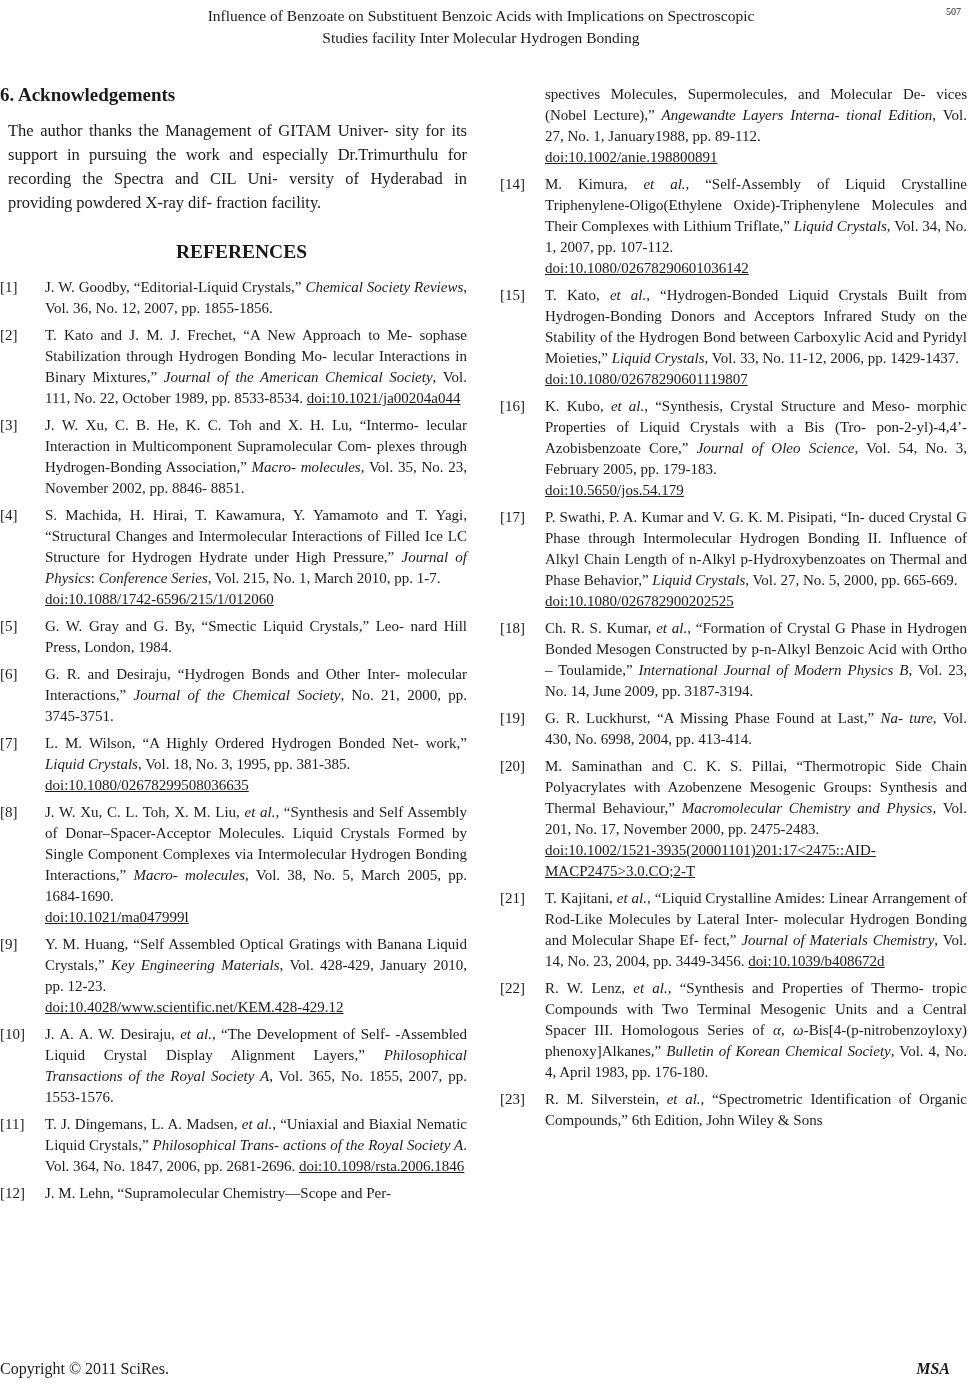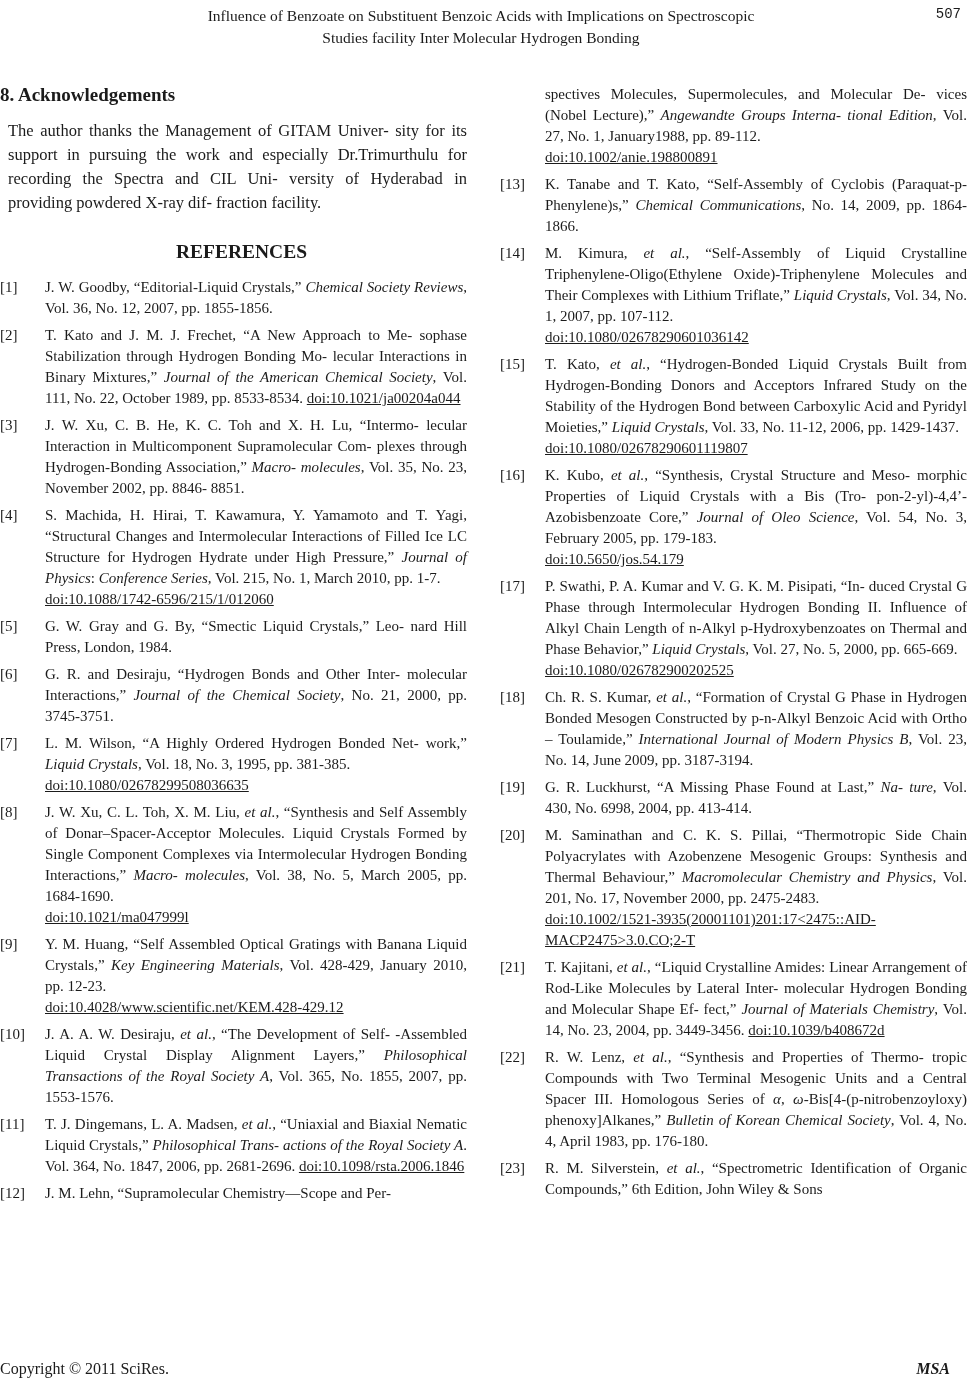--- a/index.html
+++ b/index.html
@@ -9,21 +9,21 @@
     color: #1b1b1b;
     font-family: "Liberation Serif", "DejaVu Serif", serif;
     overflow: hidden;
     position: relative;
   }
   .page { position: relative; width: 962px; height: 1386px; }
 
   
   .header { position: absolute; top: 5px; left: 0; right: 0; }
   .header .titles { text-align: center; font-size: 15.5px; line-height: 22px; padding: 0 40px; }
-  .page-num { position: absolute; right: 1px; top: 1px; font-size: 14px; font-family: Liberation Mono, monospace; }
+  .page-num { position: absolute; right: 1px; top: 1px; font-size: 10px; }
 
   
   .columns { position: absolute; top: 84px; left: 0; right: 0; display: flex; gap: 33px; }
   .col { width: 467px; flex: 0 0 467px; }
 
   .ack-heading { font-size: 19px; font-weight: bold; margin: 0 0 13px 0; line-height: 22px; }
   .ack-text { font-size: 16.5px; line-height: 24px; text-align: justify; margin: 0; padding-left: 8px; }
 
   .ref-heading { text-align: center; font-weight: bold; font-size: 19.5px; margin: 26px 0 14px 16px; line-height: 22px; }
 
@@ -46,42 +46,41 @@
   <div class="header">
     <div class="titles">
       <div>Influence of Benzoate on Substituent Benzoic Acids with Implications on Spectroscopic</div>
       <div>Studies facility Inter Molecular Hydrogen Bonding</div>
     </div>
     <div class="page-num">507</div>
   </div>
 
   <div class="columns">
     <div class="col">
-      <div class="ack-heading">8. Acknowledgements</div>
+      <div class="ack-heading">6. Acknowledgements</div>
       <p class="ack-text">The author thanks the Management of GITAM Univer- sity for its support in pursuing the work and especially Dr.Trimurthulu for recording the Spectra and CIL Uni- versity of Hyderabad in providing powdered X-ray dif- fraction facility.</p>
       <div class="ref-heading">REFERENCES</div>
       <div class="ref-list">
           <div class="ref-item"><span class="ref-num">[1]</span><span><span>J. W. Goodby, “Editorial-Liquid Crystals,” </span><span class="it">Chemical Society Reviews</span><span>, Vol. 36, No. 12, 2007, pp. 1855-1856.</span></span></div>
           <div class="ref-item"><span class="ref-num">[2]</span><span><span>T. Kato and J. M. J. Frechet, “A New Approach to Me- sophase Stabilization through Hydrogen Bonding Mo- lecular Interactions in Binary Mixtures,” </span><span class="it">Journal of the American Chemical Society</span><span>, Vol. 111, No. 22, October 1989, pp. 8533-8534. </span><span class="doi">doi:10.1021/ja00204a044</span></span></div>
           <div class="ref-item"><span class="ref-num">[3]</span><span><span>J. W. Xu, C. B. He, K. C. Toh and X. H. Lu, “Intermo- lecular Interaction in Multicomponent Supramolecular Com- plexes through Hydrogen-Bonding Association,” </span><span class="it">Macro- molecules</span><span>, Vol. 35, No. 23, November 2002, pp. 8846- 8851.</span></span></div>
           <div class="ref-item"><span class="ref-num">[4]</span><span><span>S. Machida, H. Hirai, T. Kawamura, Y. Yamamoto and T. Yagi, “Structural Changes and Intermolecular Interactions of Filled Ice LC Structure for Hydrogen Hydrate under High Pressure,” </span><span class="it">Journal of Physics</span><span>: </span><span class="it">Conference Series</span><span>, Vol. 215, No. 1, March 2010, pp. 1-7.</span><br><span class="doi">doi:10.1088/1742-6596/215/1/012060</span></span></div>
           <div class="ref-item"><span class="ref-num">[5]</span><span><span>G. W. Gray and G. By, “Smectic Liquid Crystals,” Leo- nard Hill Press, London, 1984.</span></span></div>
           <div class="ref-item"><span class="ref-num">[6]</span><span><span>G. R. and Desiraju, “Hydrogen Bonds and Other Inter- molecular Interactions,” </span><span class="it">Journal of the Chemical Society</span><span>, No. 21, 2000, pp. 3745-3751.</span></span></div>
           <div class="ref-item"><span class="ref-num">[7]</span><span><span>L. M. Wilson, “A Highly Ordered Hydrogen Bonded Net- work,” </span><span class="it">Liquid Crystals</span><span>, Vol. 18, No. 3, 1995, pp. 381-385.</span><br><span class="doi">doi:10.1080/02678299508036635</span></span></div>
           <div class="ref-item"><span class="ref-num">[8]</span><span><span>J. W. Xu, C. L. Toh, X. M. Liu, </span><span class="it">et al.</span><span>, “Synthesis and Self Assembly of Donar–Spacer-Acceptor Molecules. Liquid Crystals Formed by Single Component Complexes via Intermolecular Hydrogen Bonding Interactions,” </span><span class="it">Macro- molecules</span><span>, Vol. 38, No. 5, March 2005, pp. 1684-1690.</span><br><span class="doi">doi:10.1021/ma047999l</span></span></div>
           <div class="ref-item"><span class="ref-num">[9]</span><span><span>Y. M. Huang, “Self Assembled Optical Gratings with Banana Liquid Crystals,” </span><span class="it">Key Engineering Materials</span><span>, Vol. 428-429, January 2010, pp. 12-23.</span><br><span class="doi">doi:10.4028/www.scientific.net/KEM.428-429.12</span></span></div>
           <div class="ref-item"><span class="ref-num">[10]</span><span><span>J. A. A. W. Desiraju, </span><span class="it">et al.</span><span>, “The Development of Self- -Assembled Liquid Crystal Display Alignment Layers,” </span><span class="it">Philosophical Transactions of the Royal Society A</span><span>, Vol. 365, No. 1855, 2007, pp. 1553-1576.</span></span></div>
           <div class="ref-item"><span class="ref-num">[11]</span><span><span>T. J. Dingemans, L. A. Madsen, </span><span class="it">et al.</span><span>, “Uniaxial and Biaxial Nematic Liquid Crystals,” </span><span class="it">Philosophical Trans- actions of the Royal Society A</span><span>. Vol. 364, No. 1847, 2006, pp. 2681-2696. </span><span class="doi">doi:10.1098/rsta.2006.1846</span></span></div>
           <div class="ref-item"><span class="ref-num">[12]</span><span><span>J. M. Lehn, “Supramolecular Chemistry—Scope and Per-</span></span></div>
         </div>
     </div>
     <div class="col">
       <div class="ref-list">
-          <div class="ref-item"><span class="ref-num"></span><span><span>spectives Molecules, Supermolecules, and Molecular De- vices (Nobel Lecture),” </span><span class="it">Angewandte Groups Interna- tional Edition</span><span>, Vol. 27, No. 1, January1988, pp. 89-112.</span><br><span class="doi">doi:10.1002/anie.198800891</span></span></div>
-          <div class="ref-item"><span class="ref-num">[13]</span><span><span>K. Tanabe and T. Kato, “Self-Assembly of Cyclobis (Paraquat-p-Phenylene)s,” </span><span class="it">Chemical Communications</span><span>, No. 14, 2009, pp. 1864-1866.</span></span></div>
+          <div class="ref-item"><span class="ref-num"></span><span><span>spectives Molecules, Supermolecules, and Molecular De- vices (Nobel Lecture),” </span><span class="it">Angewandte Layers Interna- tional Edition</span><span>, Vol. 27, No. 1, January1988, pp. 89-112.</span><br><span class="doi">doi:10.1002/anie.198800891</span></span></div>
           <div class="ref-item"><span class="ref-num">[14]</span><span><span>M. Kimura, </span><span class="it">et al.</span><span>, “Self-Assembly of Liquid Crystalline Triphenylene-Oligo(Ethylene Oxide)-Triphenylene Molecules and Their Complexes with Lithium Triflate,” </span><span class="it">Liquid Crystals</span><span>, Vol. 34, No. 1, 2007, pp. 107-112.</span><br><span class="doi">doi:10.1080/02678290601036142</span></span></div>
           <div class="ref-item"><span class="ref-num">[15]</span><span><span>T. Kato, </span><span class="it">et al.</span><span>, “Hydrogen-Bonded Liquid Crystals Built from Hydrogen-Bonding Donors and Acceptors Infrared Study on the Stability of the Hydrogen Bond between Carboxylic Acid and Pyridyl Moieties,” </span><span class="it">Liquid Crystals</span><span>, Vol. 33, No. 11-12, 2006, pp. 1429-1437.</span><br><span class="doi">doi:10.1080/02678290601119807</span></span></div>
           <div class="ref-item"><span class="ref-num">[16]</span><span><span>K. Kubo, </span><span class="it">et al.</span><span>, “Synthesis, Crystal Structure and Meso- morphic Properties of Liquid Crystals with a Bis (Tro- pon-2-yl)-4,4’-Azobisbenzoate Core,” </span><span class="it">Journal of Oleo Science</span><span>, Vol. 54, No. 3, February 2005, pp. 179-183.</span><br><span class="doi">doi:10.5650/jos.54.179</span></span></div>
           <div class="ref-item"><span class="ref-num">[17]</span><span><span>P. Swathi, P. A. Kumar and V. G. K. M. Pisipati, “In- duced Crystal G Phase through Intermolecular Hydrogen Bonding II. Influence of Alkyl Chain Length of n-Alkyl p-Hydroxybenzoates on Thermal and Phase Behavior,” </span><span class="it">Liquid Crystals</span><span>, Vol. 27, No. 5, 2000, pp. 665-669.</span><br><span class="doi">doi:10.1080/026782900202525</span></span></div>
           <div class="ref-item"><span class="ref-num">[18]</span><span><span>Ch. R. S. Kumar, </span><span class="it">et al.</span><span>, “Formation of Crystal G Phase in Hydrogen Bonded Mesogen Constructed by p-n-Alkyl Benzoic Acid with Ortho – Toulamide,” </span><span class="it">International Journal of Modern Physics B</span><span>, Vol. 23, No. 14, June 2009, pp. 3187-3194.</span></span></div>
           <div class="ref-item"><span class="ref-num">[19]</span><span><span>G. R. Luckhurst, “A Missing Phase Found at Last,” </span><span class="it">Na- ture</span><span>, Vol. 430, No. 6998, 2004, pp. 413-414.</span></span></div>
           <div class="ref-item"><span class="ref-num">[20]</span><span><span>M. Saminathan and C. K. S. Pillai, “Thermotropic Side Chain Polyacrylates with Azobenzene Mesogenic Groups: Synthesis and Thermal Behaviour,” </span><span class="it">Macromolecular Chemistry and Physics</span><span>, Vol. 201, No. 17, November 2000, pp. 2475-2483.</span><br><span class="doi">doi:10.1002/1521-3935(20001101)201:17&lt;2475::AID-MACP2475&gt;3.0.CO;2-T</span></span></div>
           <div class="ref-item"><span class="ref-num">[21]</span><span><span>T. Kajitani, </span><span class="it">et al.</span><span>, “Liquid Crystalline Amides: Linear Arrangement of Rod-Like Molecules by Lateral Inter- molecular Hydrogen Bonding and Molecular Shape Ef- fect,” </span><span class="it">Journal of Materials Chemistry</span><span>, Vol. 14, No. 23, 2004, pp. 3449-3456. </span><span class="doi">doi:10.1039/b408672d</span></span></div>
           <div class="ref-item"><span class="ref-num">[22]</span><span><span>R. W. Lenz, </span><span class="it">et al.</span><span>, “Synthesis and Properties of Thermo- tropic Compounds with Two Terminal Mesogenic Units and a Central Spacer III. Homologous Series of </span><span class="it">α</span><span>, </span><span class="it">ω</span><span>-Bis[4-(p-nitrobenzoyloxy) phenoxy]Alkanes,” </span><span class="it">Bulletin of Korean Chemical Society</span><span>, Vol. 4, No. 4, April 1983, pp. 176-180.</span></span></div>
           <div class="ref-item"><span class="ref-num">[23]</span><span><span>R. M. Silverstein, </span><span class="it">et al.</span><span>, “Spectrometric Identification of Organic Compounds,” 6th Edition, John Wiley &amp; Sons</span></span></div>

